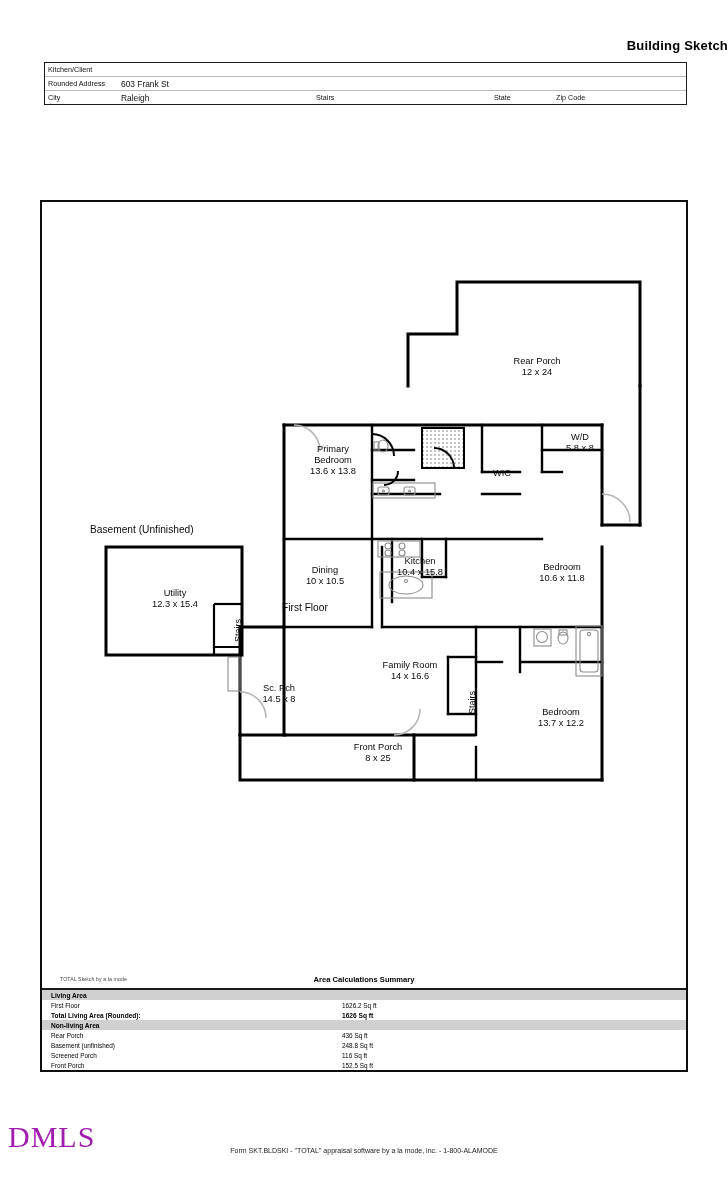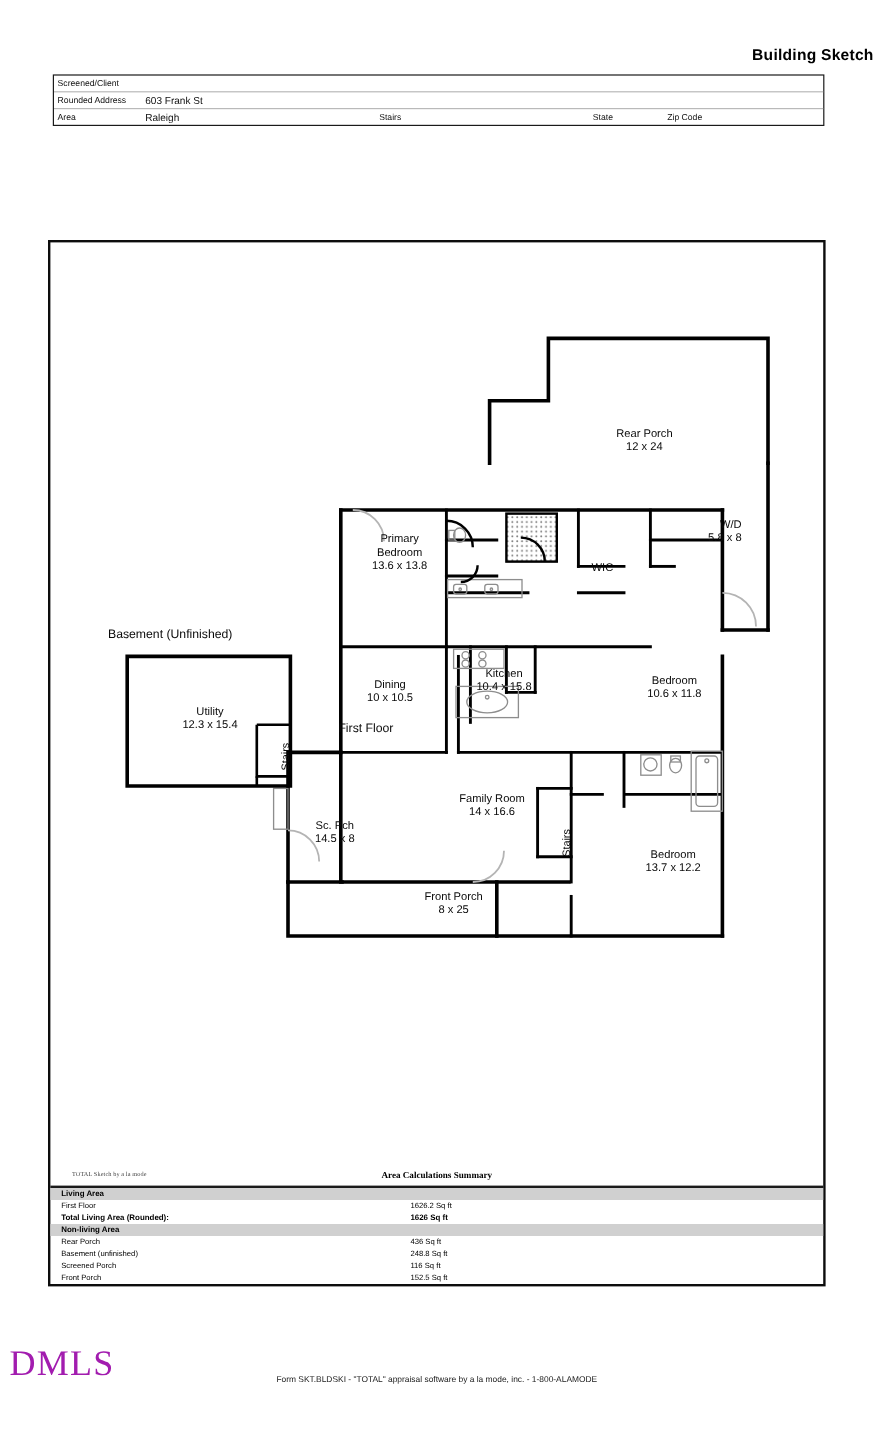--- a/index.html
+++ b/index.html
@@ -29,21 +29,21 @@
   #floorplan svg{position:absolute;left:0;top:0;}
 
   .fp-label{position:absolute;font-size:9.3px;line-height:11px;text-align:center;
             color:#0a0a0a;white-space:nowrap;}
   .fp-sect{position:absolute;font-size:10.2px;color:#0a0a0a;white-space:nowrap;}
   .fp-vert{position:absolute;font-size:9px;color:#0a0a0a;white-space:nowrap;
            transform:rotate(-90deg);transform-origin:left top;}
 
   
   #calc-wrap{position:absolute;left:0;bottom:0;width:644px;}
-  #calc-top{position:relative;height:14px;font-family:Liberation Serif, serif;}
+  #calc-top{position:relative;height:14px;}
   #calc-credit{position:absolute;left:18px;top:2px;font-size:5.2px;color:#444;
                letter-spacing:.1px;}
   #calc-heading{position:absolute;left:0;top:1px;width:644px;text-align:center;
                 font-size:7.6px;font-weight:bold;}
   .calc-band{height:10px;background:#d0d0d0;display:flex;align-items:center;}
   .calc-band span{font-size:6.6px;font-weight:bold;padding-left:9px;}
   .calc-line{height:10px;display:flex;align-items:center;position:relative;}
   .calc-name{font-size:6.4px;padding-left:9px;white-space:nowrap;}
   .calc-val{font-size:6.4px;position:absolute;left:300px;white-space:nowrap;}
   .calc-line.bold .calc-name,.calc-line.bold .calc-val{font-weight:bold;font-size:6.6px;}
@@ -56,31 +56,31 @@
               letter-spacing:1px;font-family:"Liberation Serif", serif;font-weight:300;}
 </style>
 </head>
 <body>
 
 <div id="doc-title">Building Sketch</div>
 
 <div id="header-table">
 
   <div class="hdr-row">
-    <span class="hdr-lab">Screened/Client</span>
+    <span class="hdr-lab">Kitchen/Client</span>
     <span class="hdr-val at-x" style="left:76px;"></span>
   </div>
 
   <div class="hdr-row">
     <span class="hdr-lab">Rounded Address</span>
     <span class="hdr-val at-x" style="left:76px;">603 Frank St</span>
   </div>
 
   <div class="hdr-row">
-    <span class="hdr-lab">Area</span>
+    <span class="hdr-lab">City</span>
     <span class="hdr-val at-x" style="left:76px;">Raleigh</span>
     <span class="hdr-lab at-x" style="left:268px;">Stairs</span>
     <span class="hdr-val at-x" style="left:310px;"></span>
     <span class="hdr-lab at-x" style="left:446px;">State</span>
     <span class="hdr-val at-x" style="left:474px;"></span>
     <span class="hdr-lab at-x" style="left:508px;">Zip Code</span>
     <span class="hdr-val at-x" style="left:556px;"></span>
   </div>
 
 </div>
@@ -212,21 +212,21 @@
     <div class="fp-label" style="left:226px;top:242px;width:130px;">
       <div>Primary</div>
       <div>Bedroom</div>
       <div>13.6 x 13.8</div>
     </div>
 
     <div class="fp-label" style="left:420px;top:266px;width:80px;">
       <div>WIC</div>
     </div>
 
-    <div class="fp-label" style="left:500px;top:230px;width:76px;text-align:right;">
+    <div class="fp-label" style="left:500px;top:230px;width:76px;">
       <div>W/D</div>
       <div>5.8 x 8</div>
     </div>
 
     <div class="fp-label" style="left:238px;top:363px;width:90px;">
       <div>Dining</div>
       <div>10 x 10.5</div>
     </div>
 
     <div class="fp-label" style="left:318px;top:354px;width:120px;">

